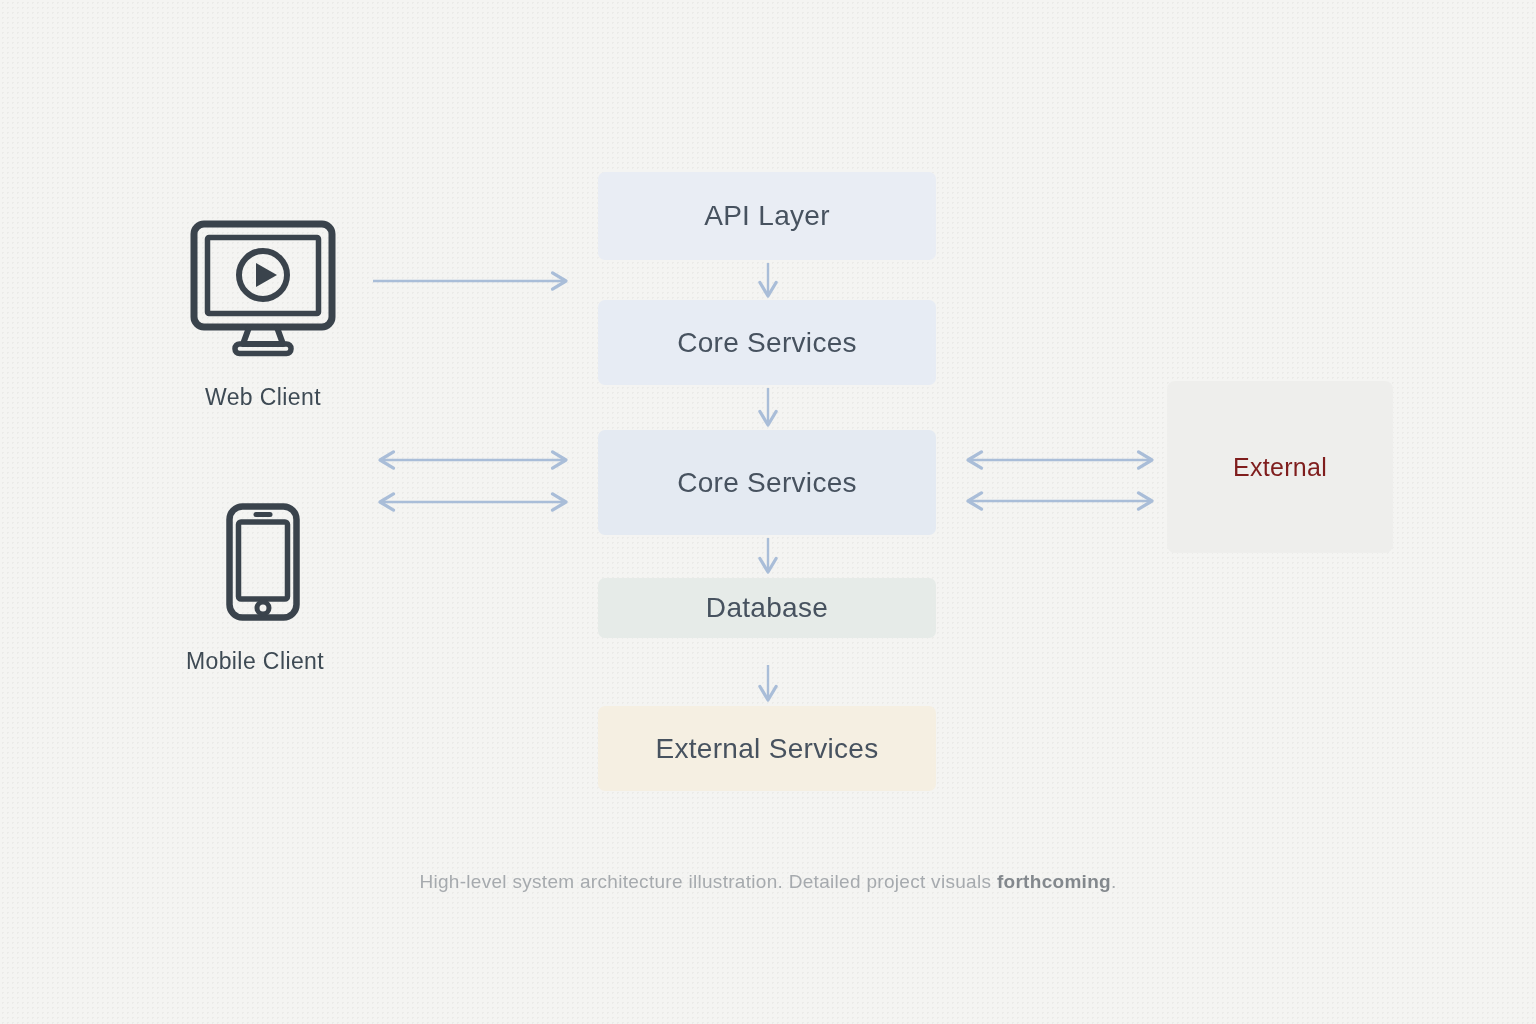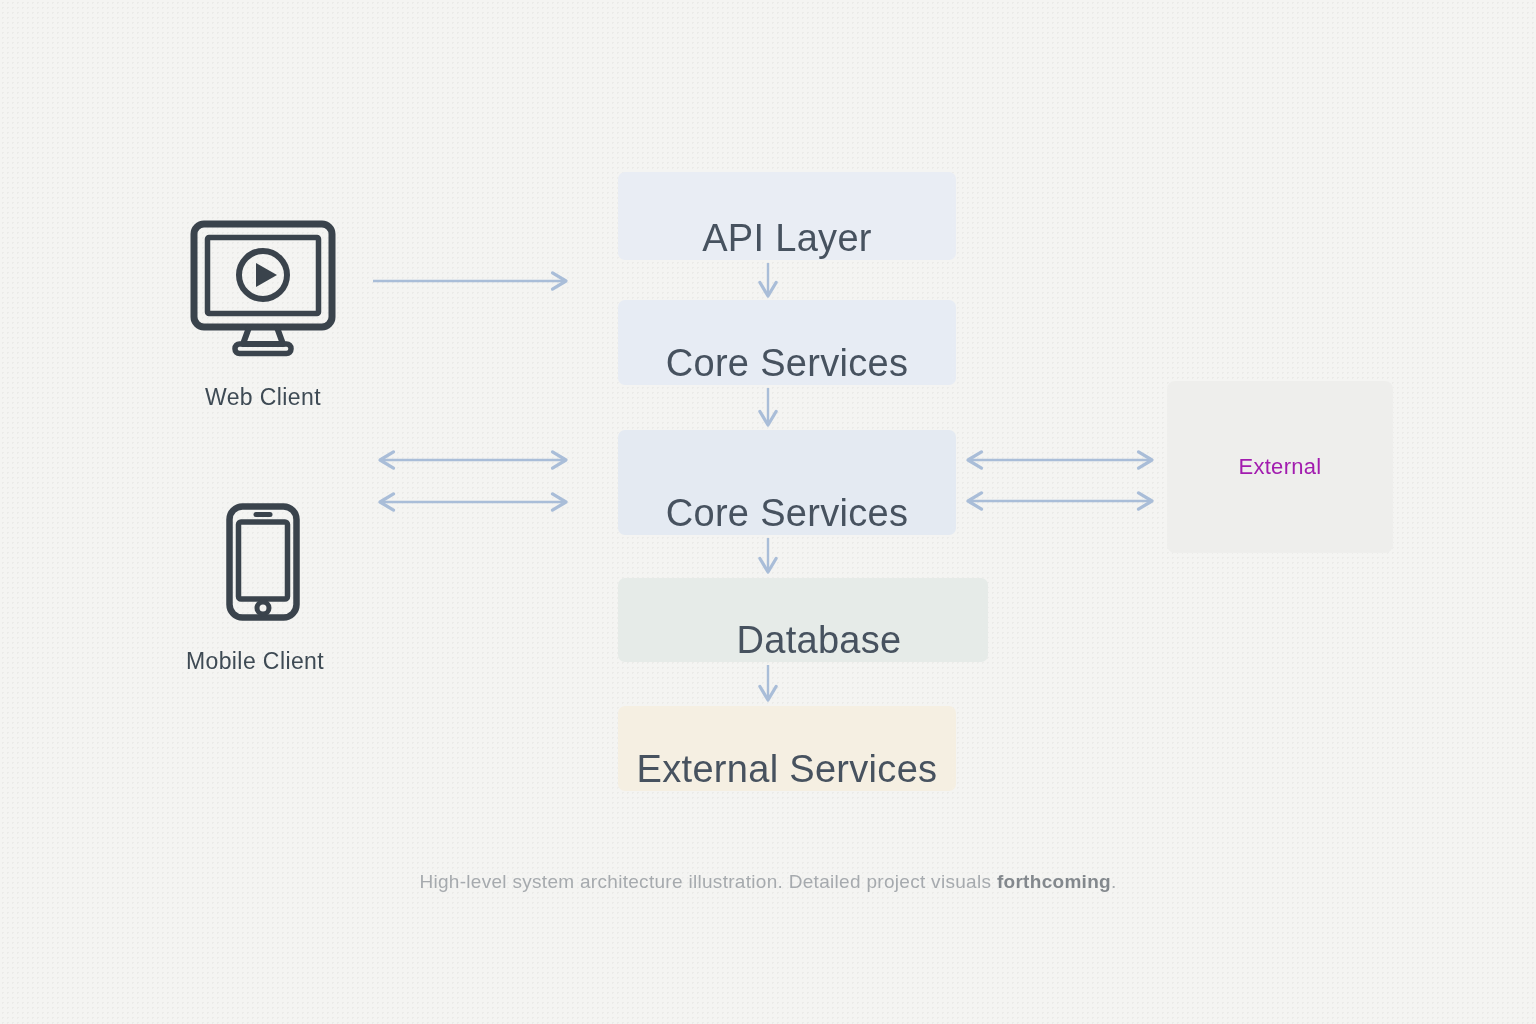--- a/index.html
+++ b/index.html
@@ -16,36 +16,36 @@
     background-image: radial-gradient(rgba(205,205,198,0.22) 1px, transparent 1px);
     background-size: 5px 5px;
   }
   .arrow-layer {
     position: absolute; left: 0; top: 0;
     width: 1536px; height: 1024px;
     pointer-events: none;
   }
   .node {
     position: absolute;
-    left: 618px; width: 338px;
+    left: 598px; width: 338px;
     border-radius: 7px;
-    display: flex; align-items: flex-end; justify-content: center;
-    font-size: 38px; color: #47525f; letter-spacing: 0.3px;
+    display: flex; align-items: center; justify-content: center;
+    font-size: 28px; color: #47525f; letter-spacing: 0.3px;
   }
   .node-api          { top: 172px; height: 88px;  background: #e9edf4; }
   .node-core-upper   { top: 300px; height: 85px;  background: #e7ecf4; }
   .node-core-main    { top: 430px; height: 105px; background: #e4eaf2; }
-  .node-database     { top: 578px; height: 84px;  background: #e6ebe8; padding-left: 32px; }
+  .node-database     { top: 578px; height: 60px;  background: #e6ebe8; }
   .node-external-svc { top: 706px; height: 85px;  background: #f5efe2; }
   .node-integrations {
     position: absolute;
     left: 1167px; top: 381px; width: 226px; height: 172px;
     background: #eeeeec; border-radius: 8px;
     display: flex; flex-direction: column; align-items: center; justify-content: center;
-    font-size: 22px; color: #a21caf; line-height: 1.32; letter-spacing: 0.3px;
+    font-size: 25px; color: #7f1d1d; line-height: 1.32; letter-spacing: 0.3px;
   }
   .client-icon { position: absolute; }
   .icon-web    { left: 190px; top: 220px; }
   .icon-mobile { left: 226px; top: 503px; }
   .client-label {
     position: absolute;
     width: 300px; text-align: center;
     font-size: 23px; color: #3e4a54; letter-spacing: 0.4px;
   }
   .label-web    { left: 113px; top: 384px; }

